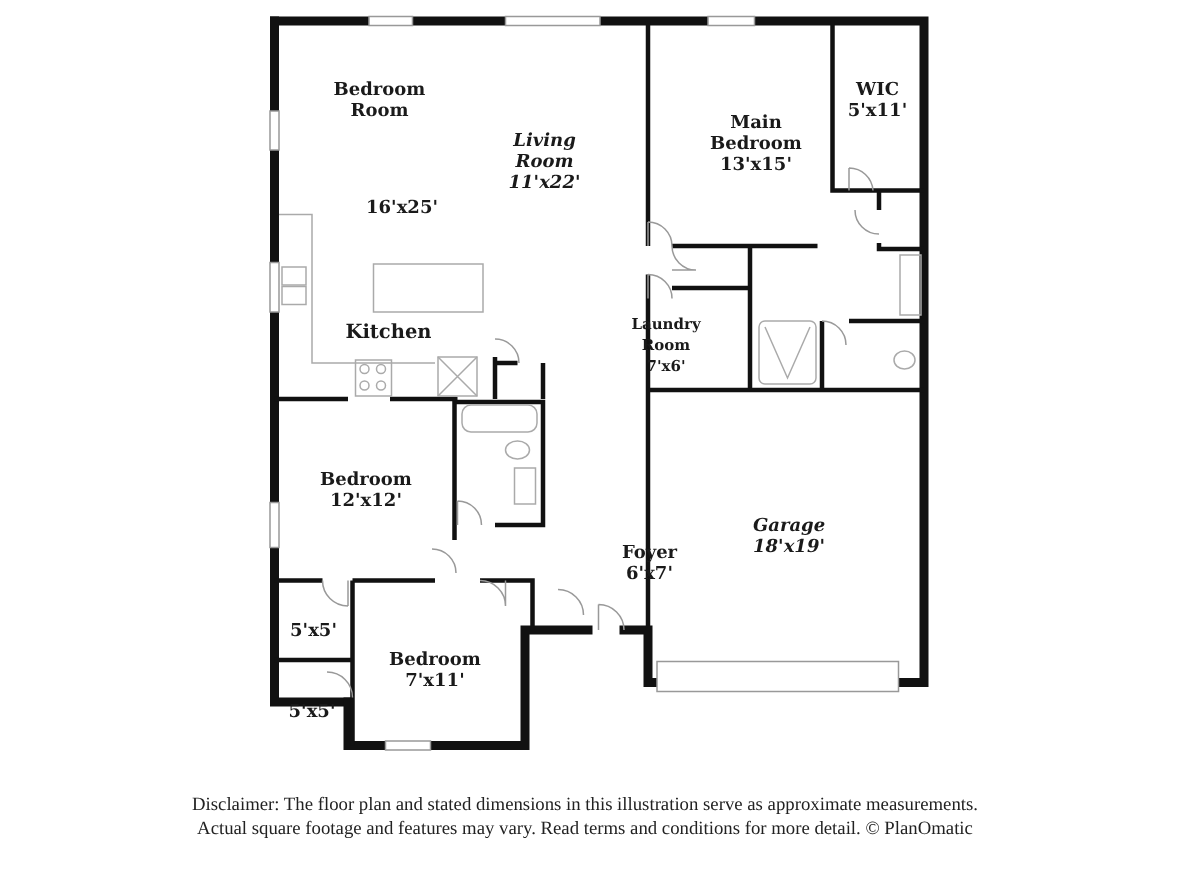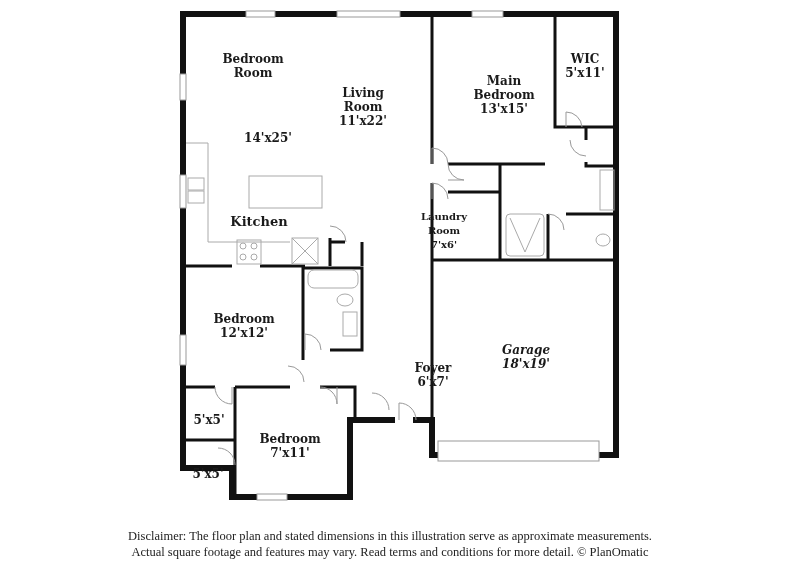--- a/index.html
+++ b/index.html
@@ -84,27 +84,27 @@
     <path d="M218 448 A17 17 0 0 1 235 465"></path>
     <path d="M372 393 A17 17 0 0 1 389 410"></path>
     <path d="M399 403 A17 17 0 0 1 416 420 M399 403 V420"></path>
   </g>
 </svg>
 
 <div class="label" style="left:253px; top:52px;">
   <span class="name">Bedroom</span>
   <span class="name">Room</span>
 </div>
-<div class="label" style="left:363px; top:86px;">
+<div class="label" style="left:363px; top:86px;font-style:italic;">
   <span class="name">Living</span>
   <span class="name">Room</span>
   <span class="dim">11'x22'</span>
 </div>
 <div class="label" style="left:268px; top:131px;">
-  <span class="dim">14'x25'</span>
+  <span class="dim">16'x25'</span>
 </div>
 <div class="label" style="left:259px; top:215px; font-size:13px;">
   <span class="name">Kitchen</span>
 </div>
 <div class="label" style="left:494px; top:74px;margin-left:10px;">
   <span class="name">Main</span>
   <span class="name">Bedroom</span>
   <span class="dim">13'x15'</span>
 </div>
 <div class="label" style="left:585px; top:52px;">

